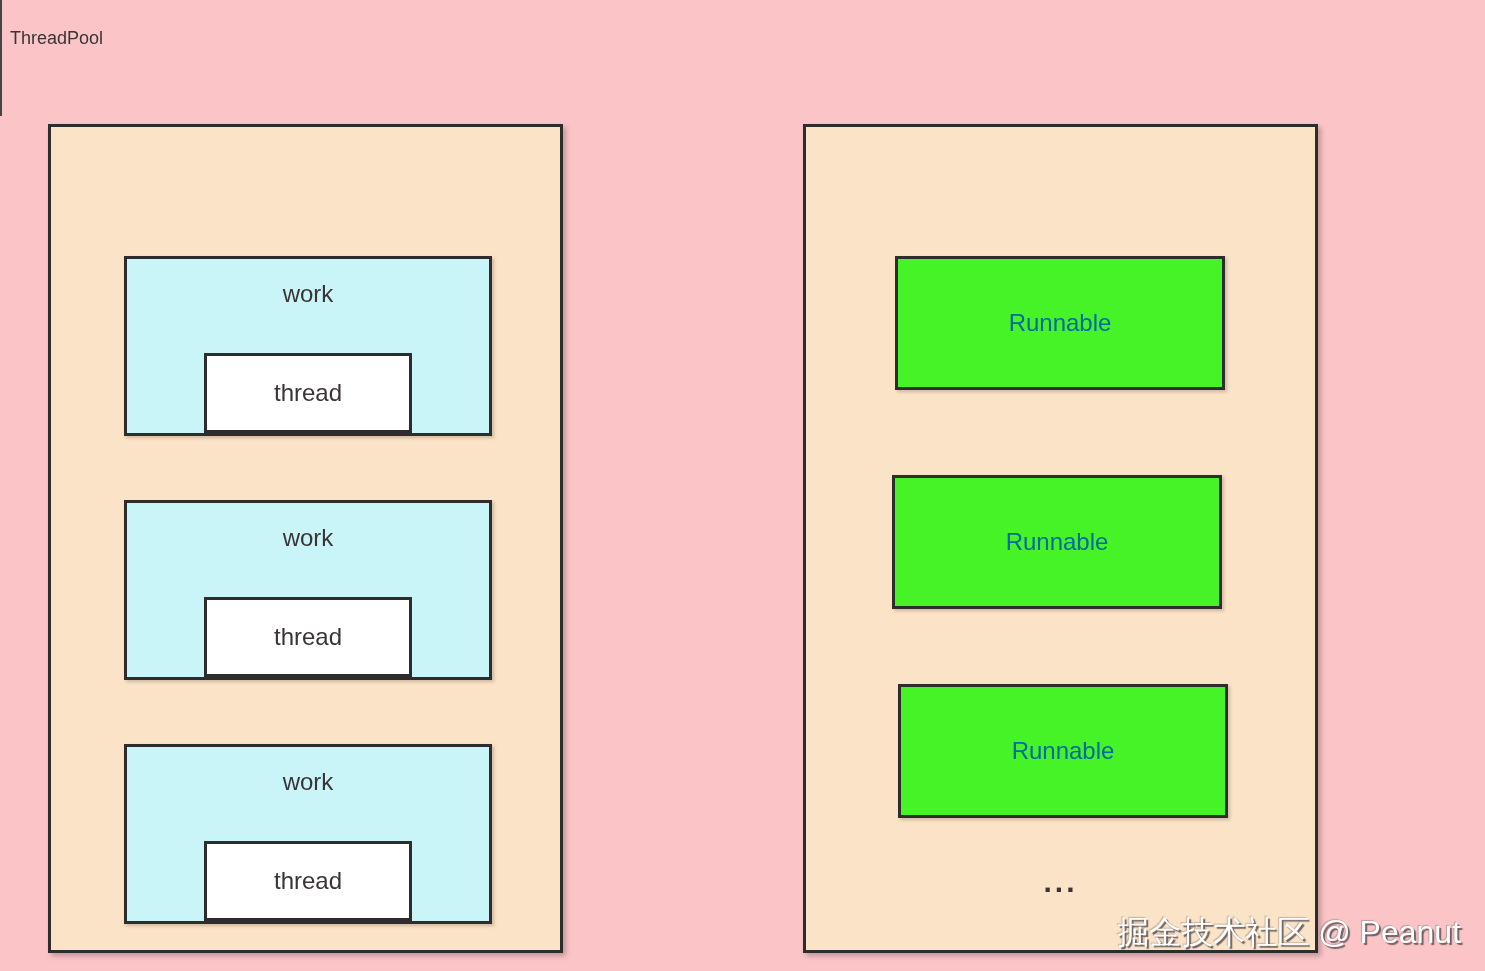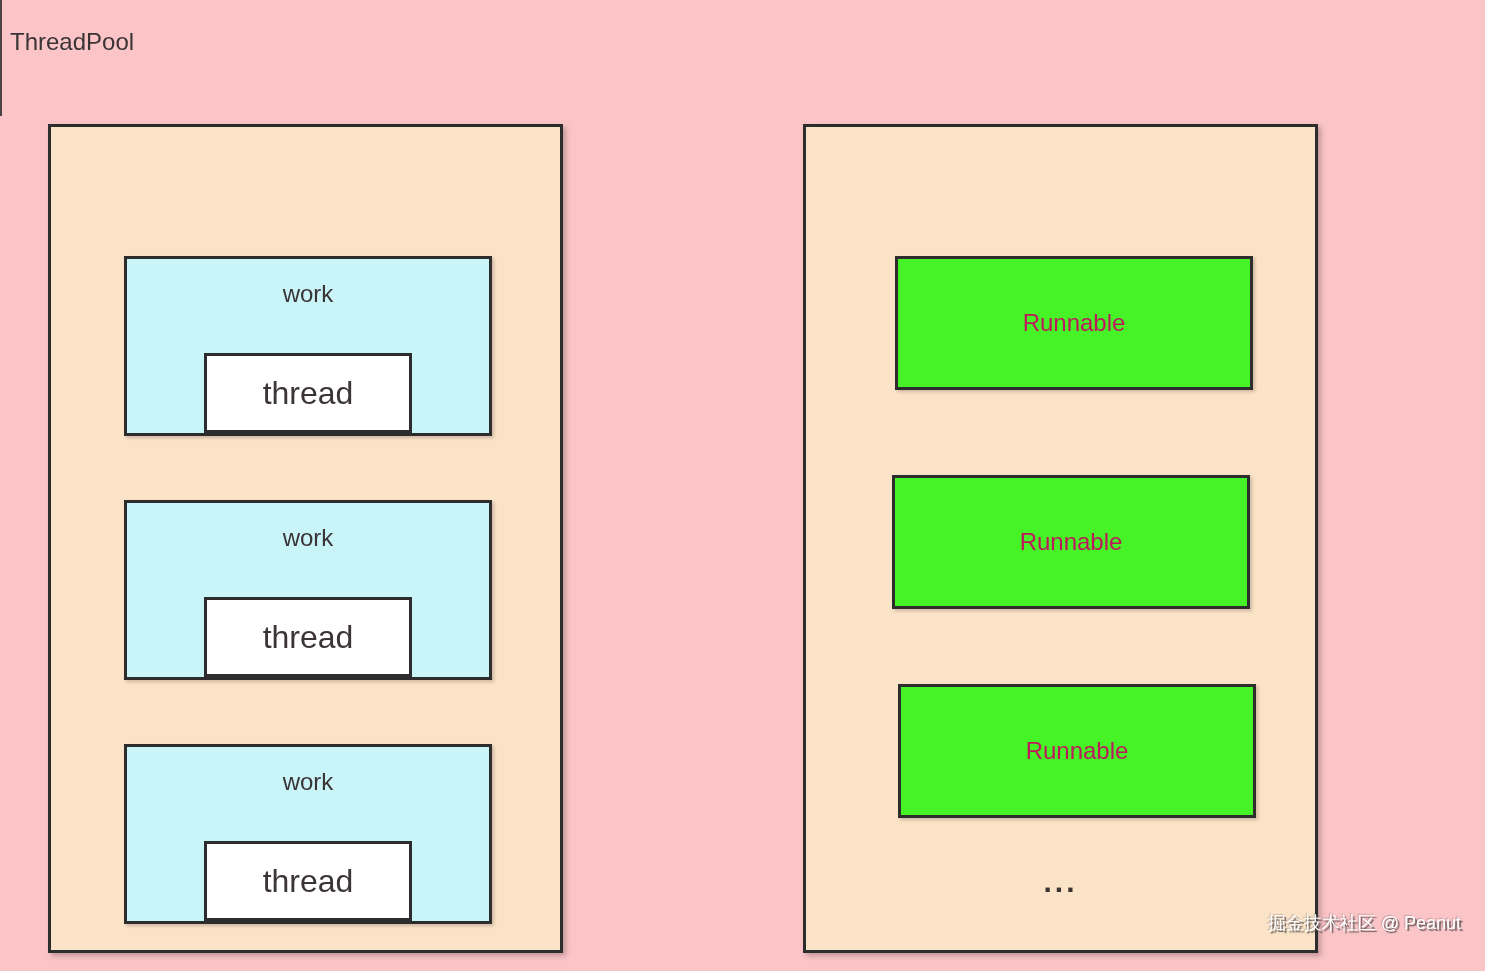--- a/index.html
+++ b/index.html
@@ -17,21 +17,21 @@
   }
   .edge-line {
     position: absolute;
     left: 0; top: 0;
     width: 2px; height: 116px;
     background: #4a4344;
   }
   .threadpool-title {
     position: absolute;
     left: 10px; top: 28px;
-    font-size: 24px;
+    font-size: 18px;
     color: #3b3436;
   }
   .panel {
     position: absolute;
     top: 124px;
     width: 515px;
     height: 829px;
     background: #fae3c6;
     border: 3px solid #2d2d2d;
     box-shadow: 3px 3px 5px rgba(90,60,60,0.35);
@@ -70,54 +70,54 @@
     position: absolute;
     left: 77px;
     top: 94px;
     width: 208px;
     height: 80px;
     background: #ffffff;
     border: 3px solid #2d2d2d;
     display: flex;
     align-items: center;
     justify-content: center;
-    font-size: 32px;
+    font-size: 24px;
     color: #3b3436;
   }
   .runnable-box {
     position: absolute;
-    width: 358px;
+    width: 330px;
     height: 134px;
     background: #46f327;
     border: 3px solid #2d2d2d;
     box-shadow: 2px 2px 3px rgba(90,60,60,0.25);
     display: flex;
     align-items: center;
     justify-content: center;
     font-size: 24px;
-    color: #be185d;
+    color: #0369a1;
   }
   .runnable-box.r1 { left: 89px; top: 129px; }
   .runnable-box.r2 { left: 86px; top: 348px; }
   .runnable-box.r3 { left: 92px; top: 557px; }
   .ellipsis {
     position: absolute;
     top: 738px; left: 0;
     width: 100%;
     text-align: center;
     font-size: 30px;
     font-weight: 700;
     letter-spacing: 3px;
     color: #3b3436;
   }
   .watermark {
     position: absolute;
     right: 24px;
     top: 911px;
-    font-size: 18px;
+    font-size: 32px;
     color: #ffffff;
     text-shadow: 2px 2px 1px rgba(96,84,84,0.9), -1px -1px 1px rgba(96,84,84,0.35);
     z-index: 10;
     white-space: nowrap;
   }
 </style>
 </head>
 <body>
 
 <div class="canvas">

